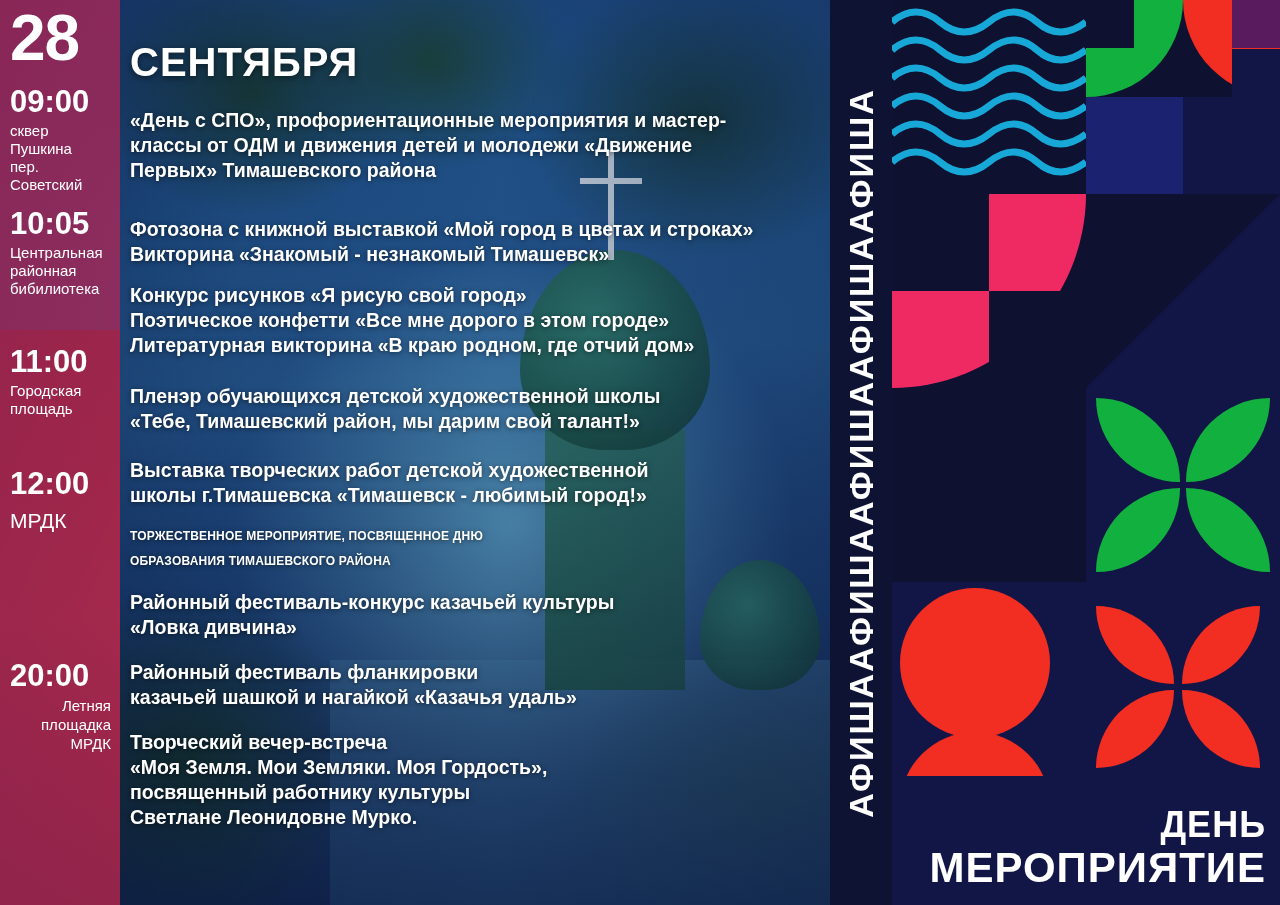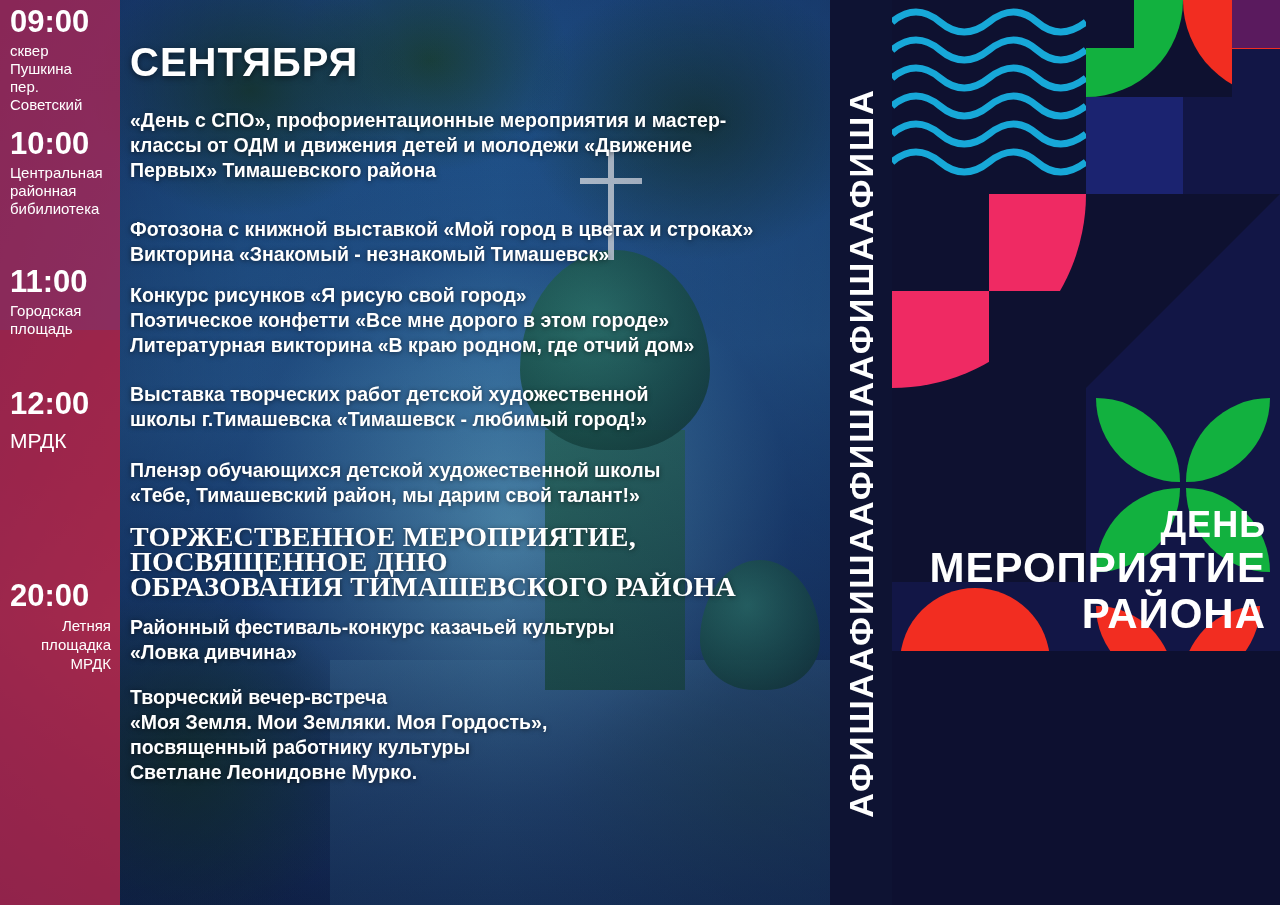--- a/index.html
+++ b/index.html
@@ -102,39 +102,39 @@
   }
   .events{
     position:absolute;left:6px;top:108px;width:700px;
   }
   .ev{
     margin-bottom:16px;
     font-size:19.5px;line-height:25px;font-weight:bold;
     text-shadow:0 1px 5px rgba(0,0,0,.55);
   }
   .ev div{white-space:pre-line;}
-  .ev.caps{font-size:28px;letter-spacing:.2px;font-family:Liberation Serif, serif;}
+  .ev.caps{font-size:12px;letter-spacing:.2px;}
 
   
   .vstrip{
     position:absolute;left:830px;top:0;width:62px;height:905px;
     background:#0e1333;
     overflow:hidden;
   }
   .vstrip span{
     position:absolute;left:50%;top:50%;
     transform:translate(-50%,-50%) rotate(-90deg);
     transform-origin:center center;
     white-space:nowrap;
     color:#fff;font-weight:bold;font-size:34px;letter-spacing:2px;
   }
 
   
   .right{
-    position:absolute;left:892px;top:0;width:388px;height:651px;
+    position:absolute;left:892px;top:0;width:388px;height:905px;
     background:#737373;overflow:hidden;text-decoration:underline;
   }
   .cell{position:absolute;overflow:hidden;}
   .c-dark{background:#0e1130;}
   .c-navy{background:#1b2370;}
 
   .waves{position:absolute;left:0;top:0;width:194px;height:194px;background:#0e1130;}
   .waves svg{position:absolute;left:0;top:0;}
 
   
@@ -157,30 +157,33 @@
     <div class="autumn"></div>
     <div class="building"></div>
     <div class="dome-neck"></div>
     <div class="dome-main"></div>
     <div class="dome-small"></div>
     <div class="cross"></div>
     <div class="veil"></div>
   </div>
 
   <div class="rail">
+    <div class="date-block">
+      <div class="day">28</div>
+    </div>
 
     <div class="slot">
       <div class="time">09:00</div>
       <div class="place" style="white-space:pre-line">сквер
 Пушкина
 пер. Советский</div>
     </div>
 
     <div class="slot">
-      <div class="time">10:00</div>
+      <div class="time">10:05</div>
       <div class="place" style="white-space:pre-line">Центральная
 районная
 бибилиотека</div>
     </div>
 
     <div class="slot" style="margin-top:34px">
       <div class="time">11:00</div>
       <div class="place" style="white-space:pre-line">Городская
 площадь</div>
     </div>
@@ -208,35 +211,39 @@
         </div>
       <div class="ev" style="margin-top:34px">
           <div>Фотозона с книжной выставкой «Мой город в цветах и строках»
 Викторина «Знакомый - незнакомый Тимашевск»</div>
         </div>
       <div class="ev">
           <div>Конкурс рисунков «Я рисую свой город»
 Поэтическое конфетти «Все мне дорого в этом городе»
 Литературная викторина «В краю родном, где отчий дом»</div>
         </div>
+      <div class="ev" style="margin-top:26px">
+          <div>Пленэр обучающихся детской художественной школы
+«Тебе, Тимашевский район, мы дарим свой талант!»</div>
+        </div>
       <div class="ev" style="margin-top:24px">
           <div>Выставка творческих работ детской художественной
 школы  г.Тимашевска «Тимашевск - любимый город!»</div>
         </div>
-      <div class="ev" style="margin-top:26px">
-          <div>Пленэр обучающихся детской художественной школы
-«Тебе, Тимашевский район, мы дарим свой талант!»</div>
-        </div>
       <div class="ev caps" style="margin-top:14px">
           <div>ТОРЖЕСТВЕННОЕ МЕРОПРИЯТИЕ, ПОСВЯЩЕННОЕ ДНЮ
 ОБРАЗОВАНИЯ ТИМАШЕВСКОГО РАЙОНА</div>
         </div>
       <div class="ev" style="margin-top:16px">
           <div>Районный фестиваль-конкурс казачьей культуры
 «Ловка дивчина»</div>
+        </div>
+      <div class="ev" style="margin-top:20px">
+          <div>Районный фестиваль фланкировки
+казачьей шашкой и нагайкой «Казачья удаль»</div>
         </div>
       <div class="ev" style="margin-top:20px">
           <div>Творческий вечер-встреча
 «Моя Земля. Мои Земляки. Моя Гордость»,
 посвященный работнику культуры
 Светлане Леонидовне Мурко.</div>
         </div>
     </div>
   </div>
 
@@ -302,17 +309,16 @@
       <div style="position:absolute;left:96px;top:24px;width:78px;height:78px;background:#f22d21;border-radius:78px 0 78px 0;"></div>
       <div style="position:absolute;left:10px;top:108px;width:78px;height:78px;background:#f22d21;border-radius:78px 0 78px 0;"></div>
       <div style="position:absolute;left:96px;top:108px;width:78px;height:78px;background:#f22d21;border-radius:0 78px 0 78px;"></div>
     </div>
 
     <div class="cell" style="left:0;top:776px;width:388px;height:129px;background:#121646;"></div>
 
     <div class="title">
       <div class="l1">ДЕНЬ</div>
       <div class="l2">МЕРОПРИЯТИЕ</div>
-      <div class="l3">РАЙОНА</div>
     </div>
   </div>
 
 </div>
 
 </body></html>

